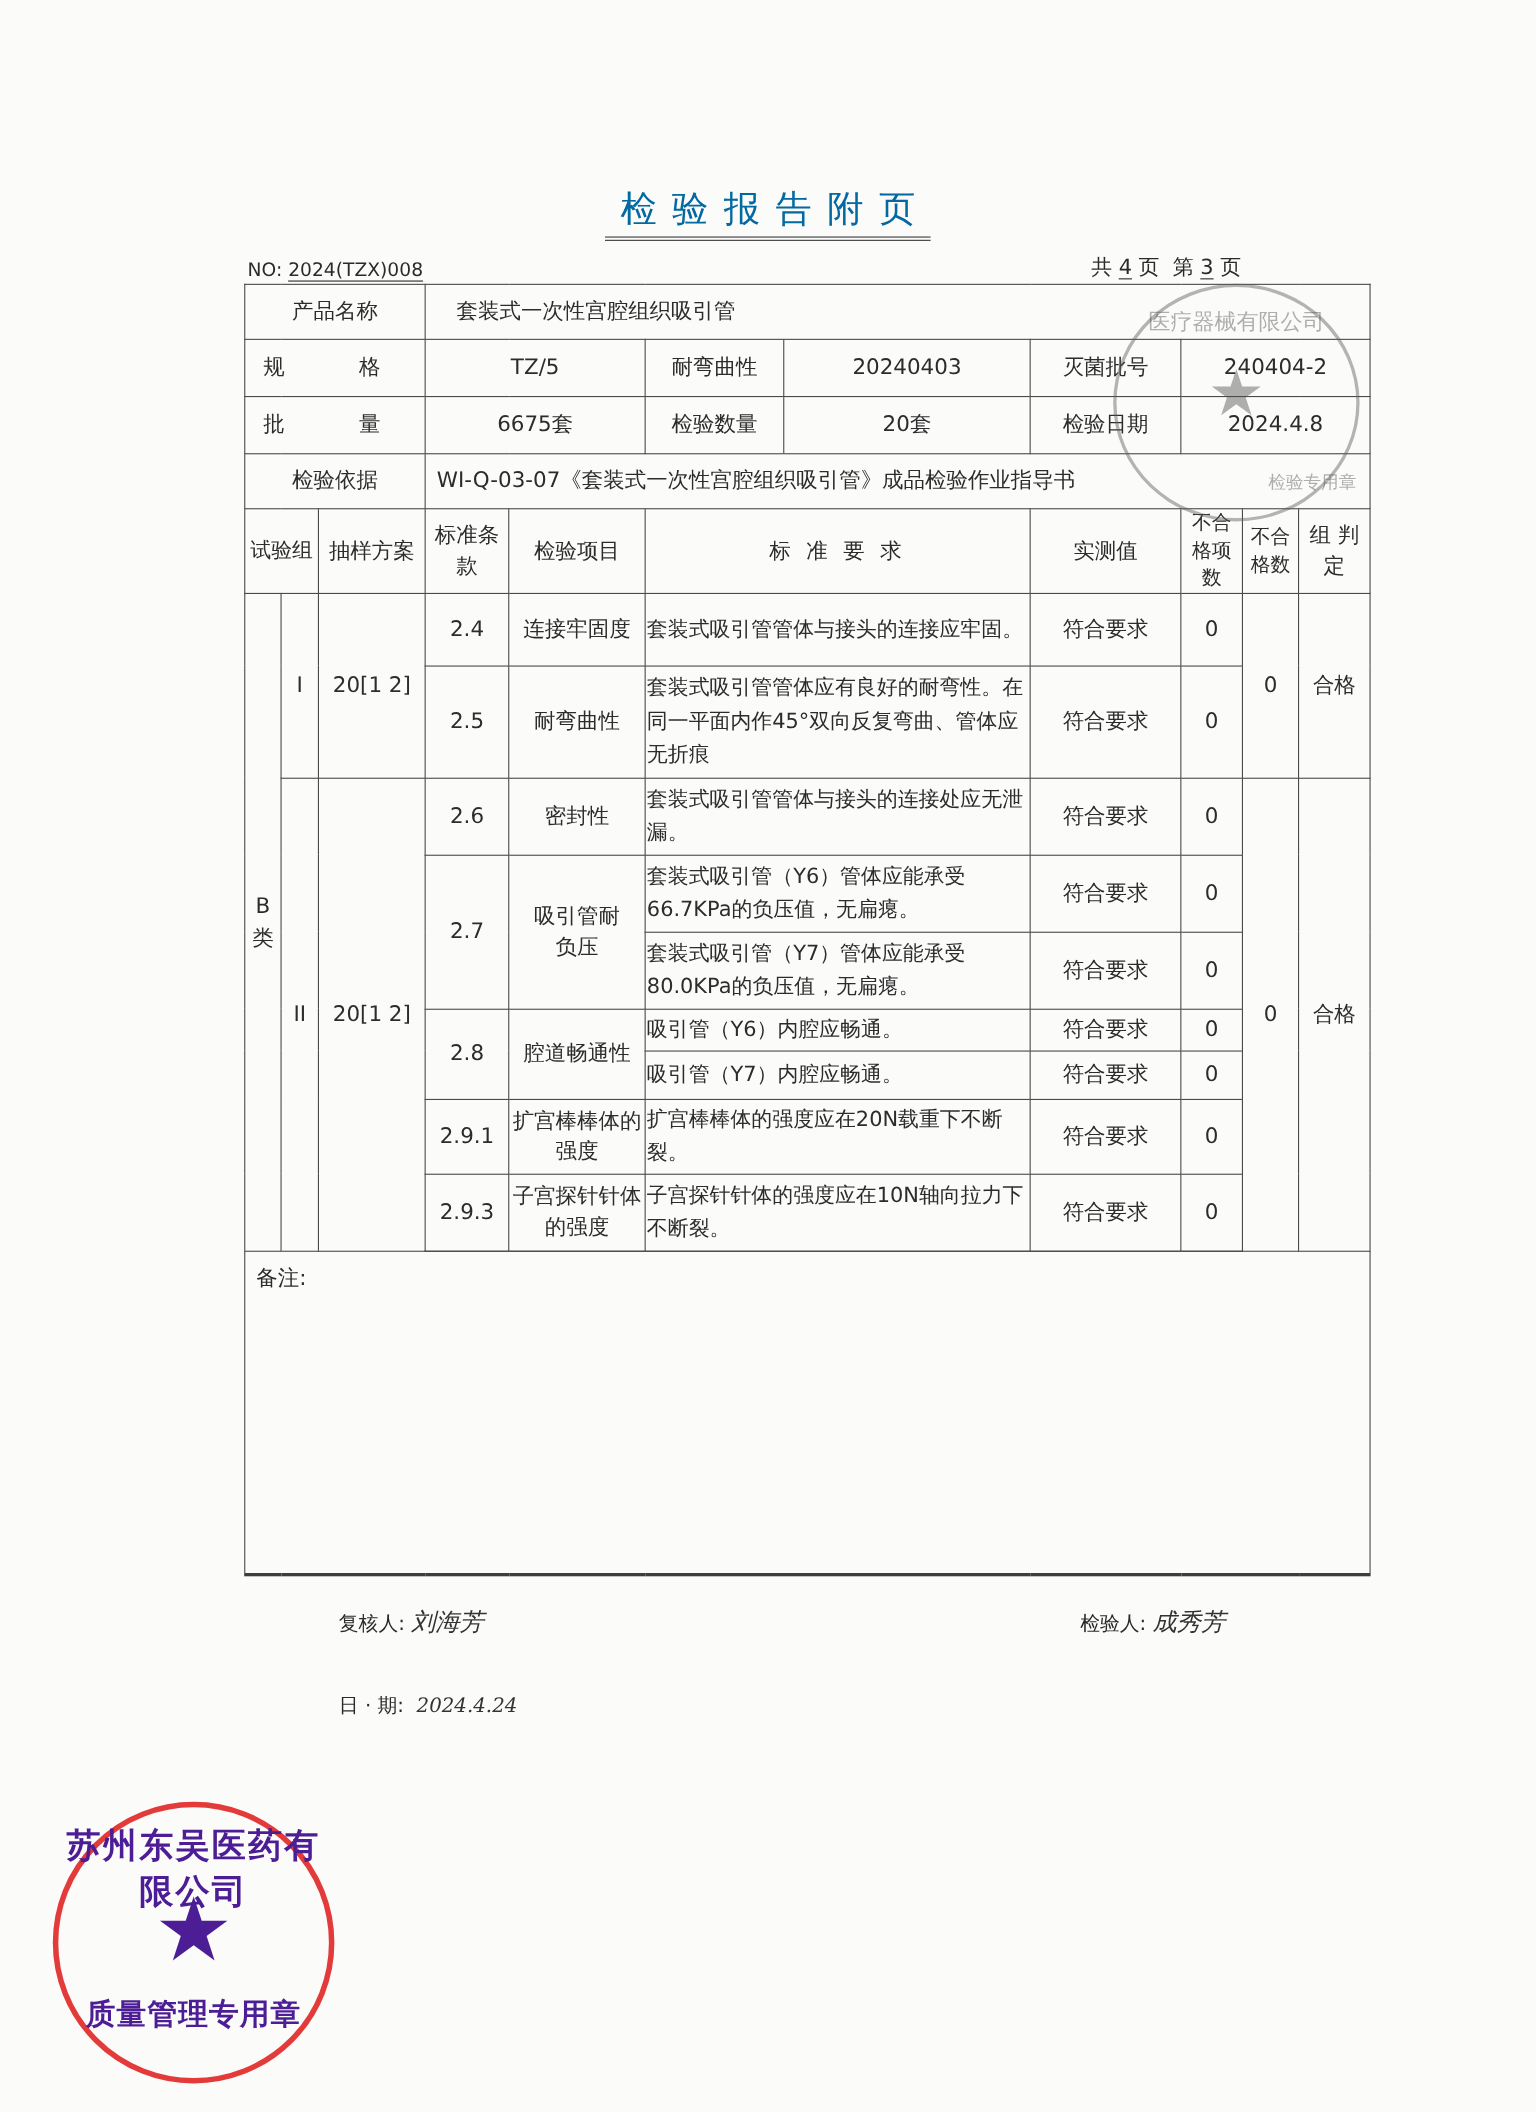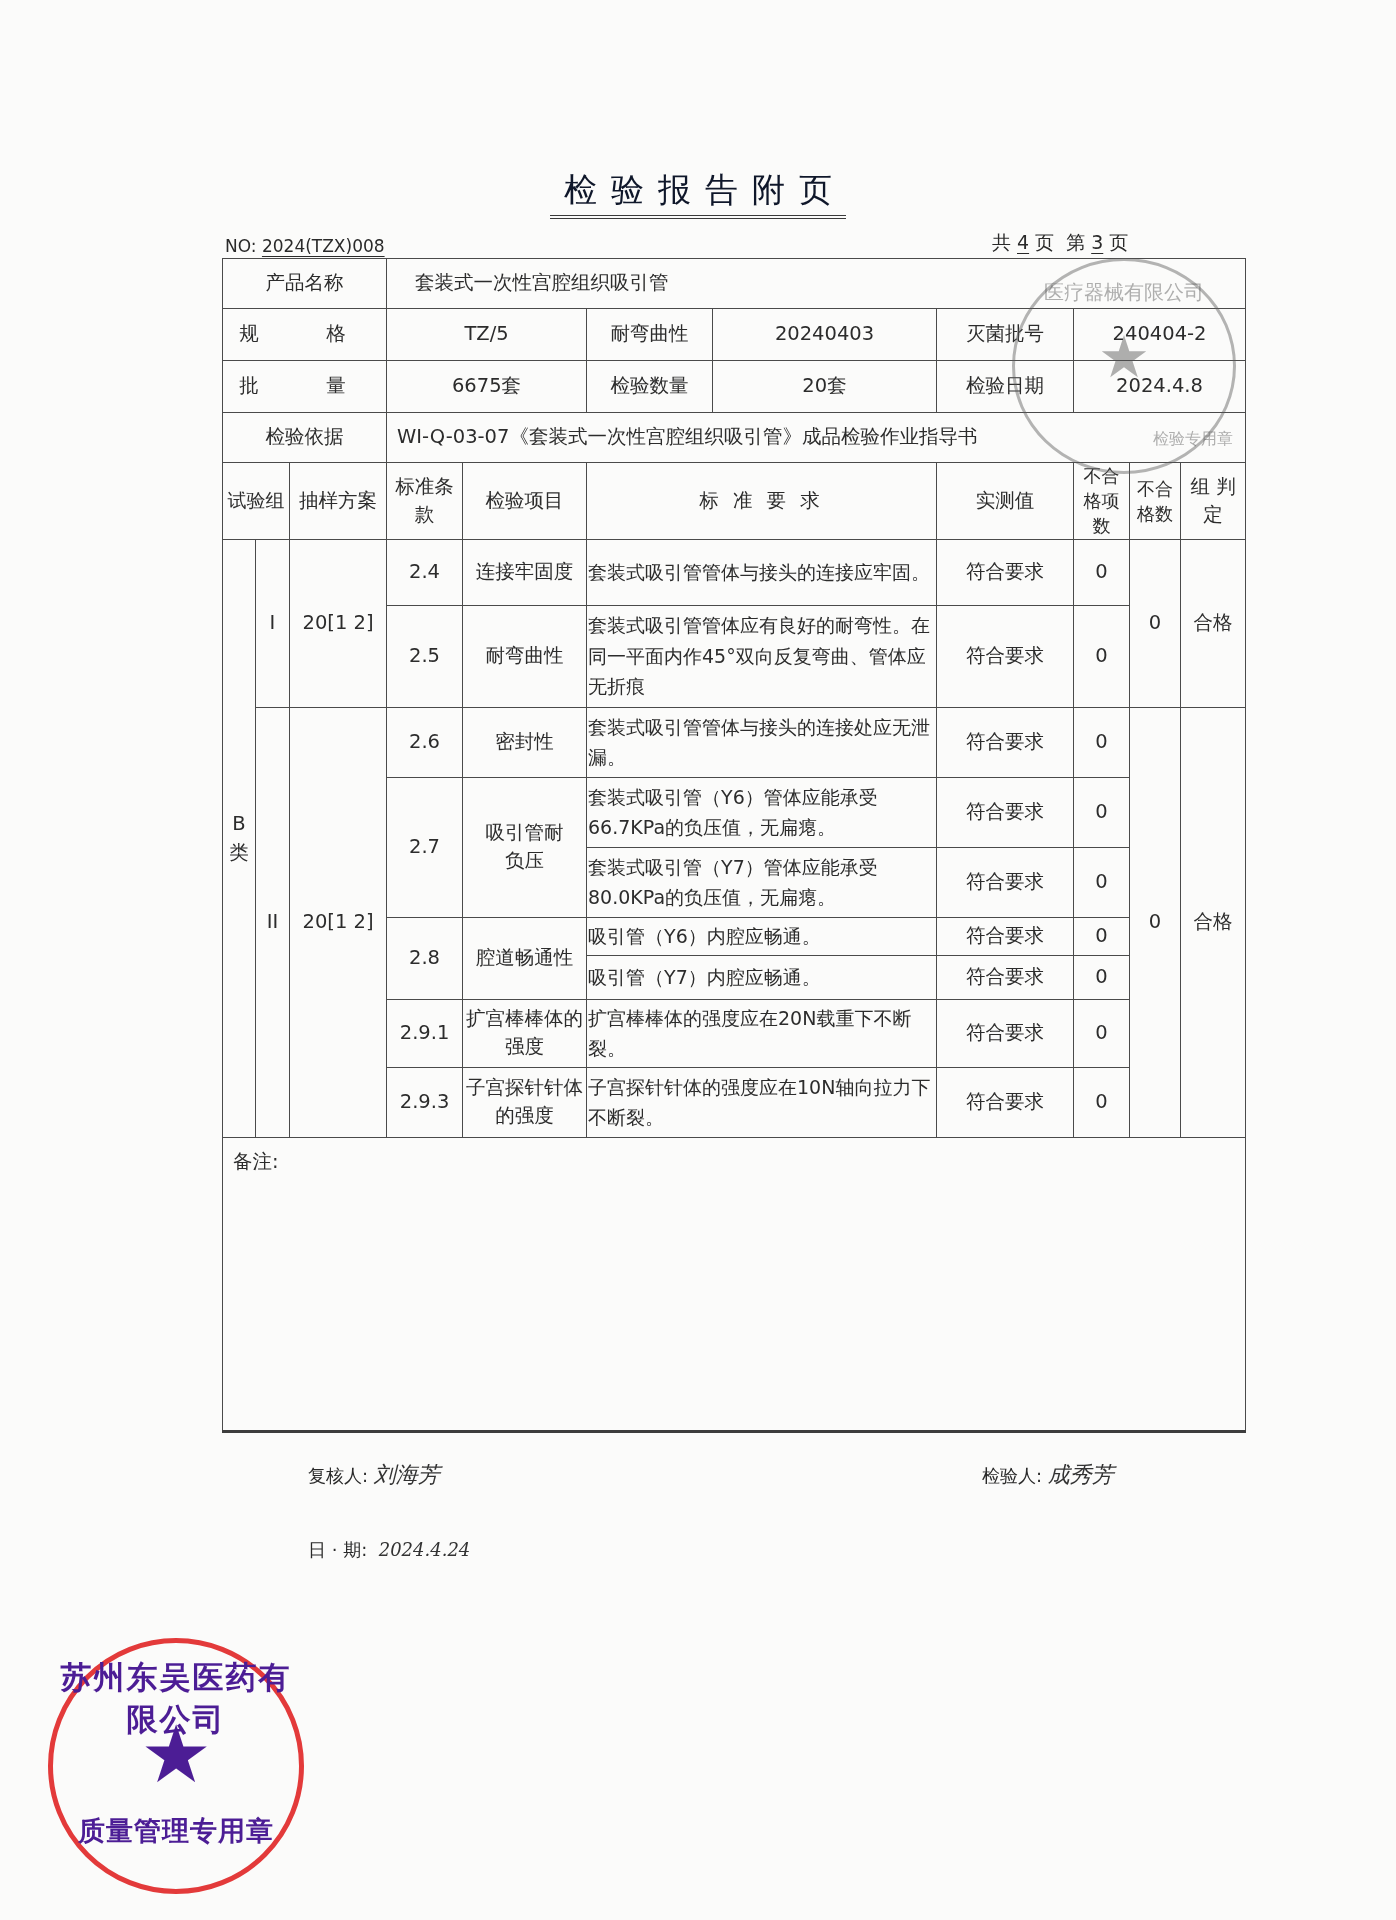--- a/index.html
+++ b/index.html
@@ -7,21 +7,21 @@
     width: 1396px; height: 1920px; position: relative; overflow: hidden;
     background: #fbfbfa;
     font-family: "DejaVu Sans", "Liberation Sans", sans-serif;
     color: #2a2a2a;
   }
   .title {
     position: absolute; left: 0; width: 1396px; top: 168px; text-align: center;
   }
   .title span {
     display: inline-block; font-size: 33px; letter-spacing: 14px; padding-left: 14px;
-    border-bottom: 4px double #3a3a3a; padding-bottom: 2px; color: #0f172a;
+    border-bottom: 4px double #3a3a3a; padding-bottom: 2px; color: #0369a1;
   }
   .no-line { position: absolute; left: 225px; top: 236px; font-size: 17px; }
   .no-line .val { text-decoration: underline; text-underline-offset: 4px; }
   .page-line { position: absolute; left: 992px; top: 230px; font-size: 19px; }
   .page-line .u { text-decoration: underline; text-underline-offset: 4px; padding: 0 6px; }
 
   table.report {
     position: absolute; left: 222px; top: 258px; width: 1023px;
     border-collapse: collapse; table-layout: fixed;
   }

